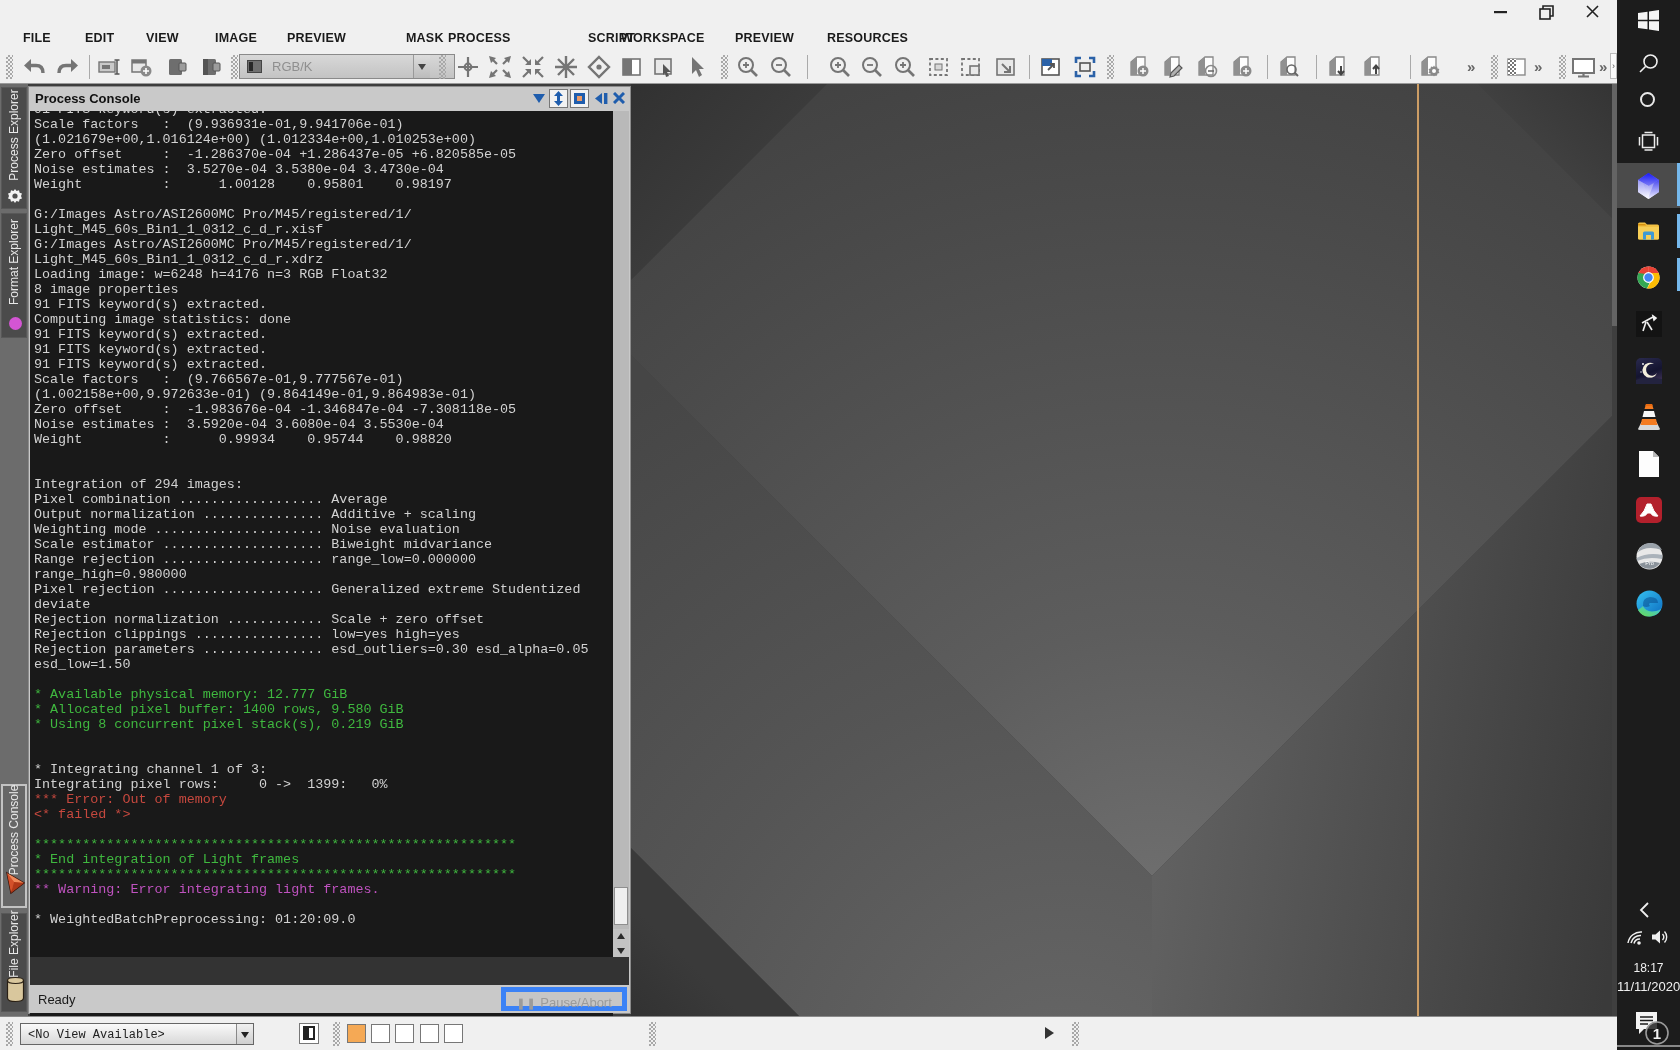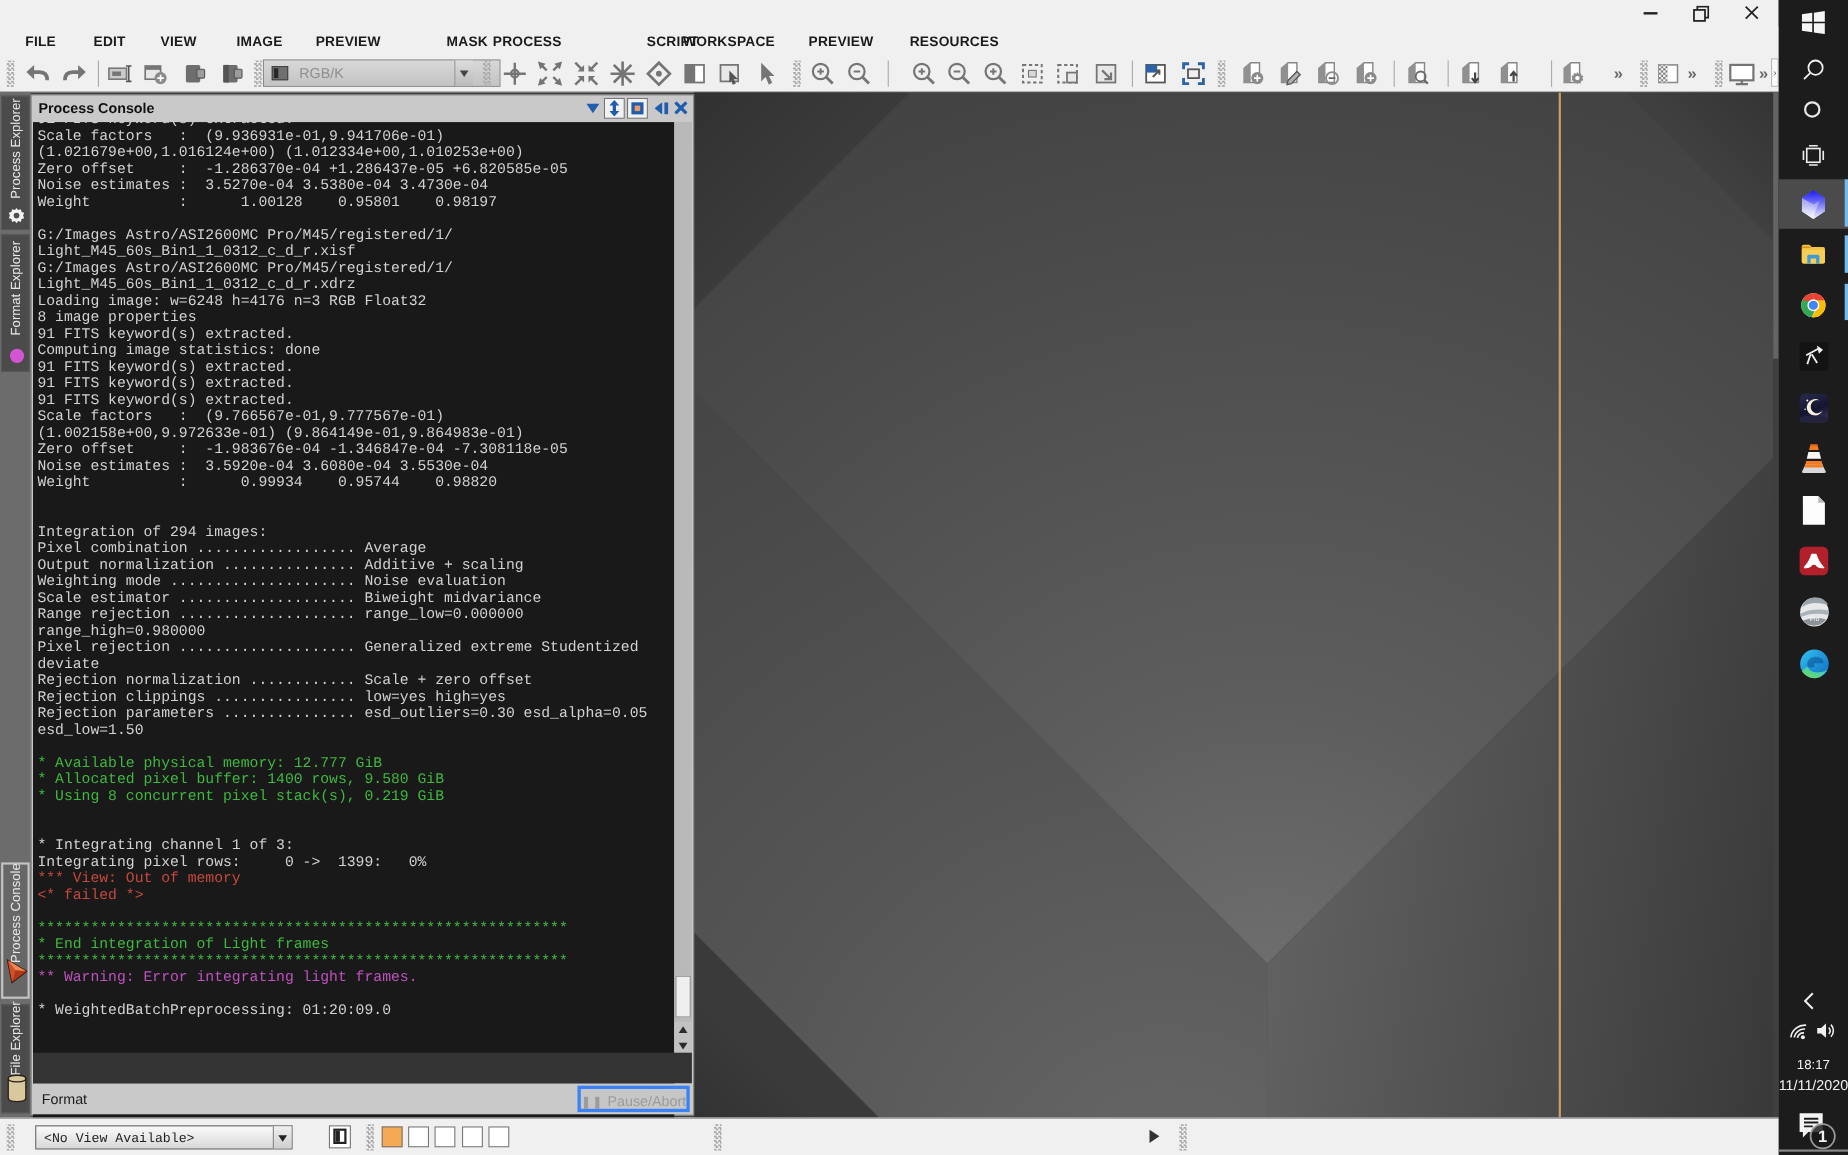--- a/index.html
+++ b/index.html
@@ -31,32 +31,32 @@
 #console { position:absolute; left:28px; top:2px; width:603px; height:928px; background:#c9c9c9; border:1px solid #8b8b8b; }
 #ctitle { position:absolute; left:0; top:0; width:601px; height:23px; background:#c9c9c9; }
 #ctitle .t { position:absolute; left:6px; top:4px; font-size:13px; font-weight:bold; color:#101010; }
 #cbody { position:absolute; left:1px; top:24px; width:583px; height:996px; background:#191919; overflow:hidden; }
 #cpre { position:absolute; left:4px; top:-9px; font-family:"Liberation Mono", monospace; font-size:13.4px; line-height:15px; color:#d2d2d2; white-space:pre; }
 #cpre .g { color:#3fb83f; } #cpre .r { color:#c6483e; } #cpre .m { color:#bf52bf; }
 #cscroll { position:absolute; left:584px; top:24px; width:16px; height:846px; background:#b9b9b9; }
 #cinput { position:absolute; left:1px; top:870px; width:599px; height:28px; background:#333333; }
 #cready { position:absolute; left:1px; top:898px; width:599px; height:28px; background:#c9c9c9; }
 #cready .t { position:absolute; left:8px; top:7px; font-size:13px; color:#1a1a1a; }
-#pauseabort { position:absolute; right:2px; top:2px; width:102px; height:24px; background:#c6c6c6; border:3px solid #3b82f6; color:#9b9b9b; font-size:13px; line-height:22px; text-align:center; }
+#pauseabort { position:absolute; right:2px; top:2px; width:126px; height:24px; background:#c6c6c6; border:5px solid #3b82f6; color:#9b9b9b; font-size:13px; line-height:22px; text-align:center; }
 
 
 #workspace { position:absolute; left:631px; top:0; width:981px; height:932px; background:#404040; }
 #rightedge { position:absolute; left:1612px; top:0; width:5px; height:932px; background:#3f3f3f; }
 
 
 #bottombar { position:absolute; left:0; top:1016px; width:1617px; height:34px; background:#f0f0f0; border-top:1px solid #8a8a8a; }
 .bhandle { position:absolute; top:5px; width:7px; height:24px;
   background-image: conic-gradient(#a8a8a8 25%, transparent 0 50%, #a8a8a8 0 75%, transparent 0);
   background-size:4px 4px; }
-#viewcombo { position:absolute; left:32px; top:6px; width:234px; height:22px; background:linear-gradient(#fafafa,#d8d8d8); border:1px solid #666; }
+#viewcombo { position:absolute; left:20px; top:6px; width:234px; height:22px; background:linear-gradient(#fafafa,#d8d8d8); border:1px solid #666; }
 #viewcombo .t { position:absolute; left:7px; top:4px; font-family:"Liberation Mono", monospace; font-size:12px; color:#222; }
 #viewcombo .arr { position:absolute; right:0; top:0; width:17px; height:20px; border-left:1px solid #888; background:linear-gradient(#f0f0f0,#cfcfcf); }
 #viewcombo .arr:after { content:""; position:absolute; left:4px; top:8px; border:4px solid transparent; border-top:6px solid #222; }
 .sqbtn { position:absolute; top:6px; width:20px; height:21px; border:1px solid #777; background:#fff; }
 .sq { position:absolute; top:7px; width:19px; height:19px; border:1px solid #777; background:#fff; }
 .sq.orange { background:#f5a955; border-color:#777; }
 
 
 #taskbar { position:absolute; left:1617px; top:0; width:63px; height:1050px; background:#1c1c1c; }
 .runbar { position:absolute; left:60px; width:3px; background:#76b9ed; }
@@ -428,21 +428,21 @@
 Rejection parameters ............... esd_outliers=0.30 esd_alpha=0.05
 esd_low=1.50
 
 <span class="g">* Available physical memory: 12.777 GiB</span>
 <span class="g">* Allocated pixel buffer: 1400 rows, 9.580 GiB</span>
 <span class="g">* Using 8 concurrent pixel stack(s), 0.219 GiB</span>
 
 
 * Integrating channel 1 of 3:
 Integrating pixel rows:     0 -&gt;  1399:   0%
-<span class="r">*** View: Out of memory</span>
+<span class="r">*** Error: Out of memory</span>
 <span class="r">&lt;* failed *&gt;</span>
 
 <span class="g">************************************************************</span>
 <span class="g">* End integration of Light frames</span>
 <span class="g">************************************************************</span>
 <span class="m">** Warning: Error integrating light frames.</span>
 
 * WeightedBatchPreprocessing: 01:20:09.0
 </pre>
           </div>
@@ -450,21 +450,21 @@
         <div class="abs" style="left:1px;top:776px;width:14px;height:38px;background:#efefef;border:1px solid #8f8f8f"></div>
         <div class="abs" style="left:0;top:818px;width:16px;height:14px;background:#c2c2c2">
           <div class="abs" style="left:4px;top:4px;border:4px solid transparent;border-bottom:6px solid #2b2b2b;border-top:none"></div>
         </div>
         <div class="abs" style="left:0;top:832px;width:16px;height:14px;background:#c2c2c2">
           <div class="abs" style="left:4px;top:5px;border:4px solid transparent;border-top:6px solid #2b2b2b;border-bottom:none"></div>
         </div>
       </div>
       <div id="cinput"></div>
       <div id="cready">
-            <div class="t">Format</div>
+            <div class="t">Ready</div>
         <div id="pauseabort"><span style="font-size:11px;letter-spacing:1px">❚❚</span> Pause/Abort</div>
       </div>
       <div id="ctitle">
             <div class="t">Process Console</div>
         <svg class="abs" style="left:504px;top:7px" width="12" height="9" viewBox="0 0 12 9">
               <polygon points="0,0 12,0 6,9" fill="#1f5dad"></polygon>
             </svg>
         <div class="abs" style="left:520px;top:2px;width:19px;height:19px;background:#f2f2f2;border:1px solid #777">
           <svg class="abs" style="left:3px;top:1px" width="11" height="15" viewBox="0 0 11 15">
             <polygon points="5.5,0 10,5 7,5 7,10 10,10 5.5,15 1,10 4,10 4,5 1,5" fill="#1f5dad"></polygon>

